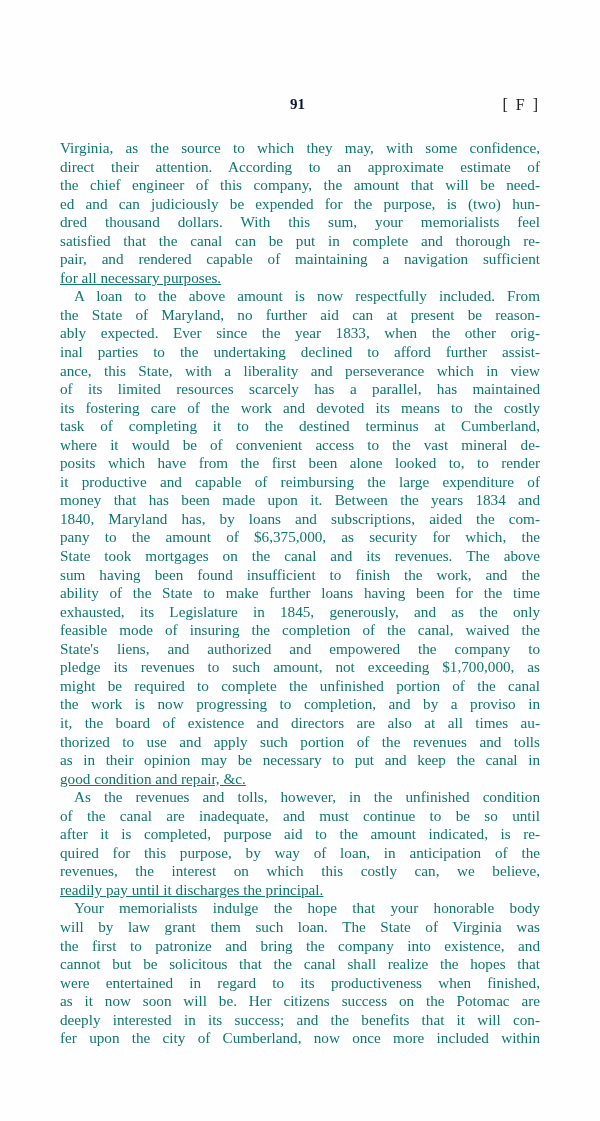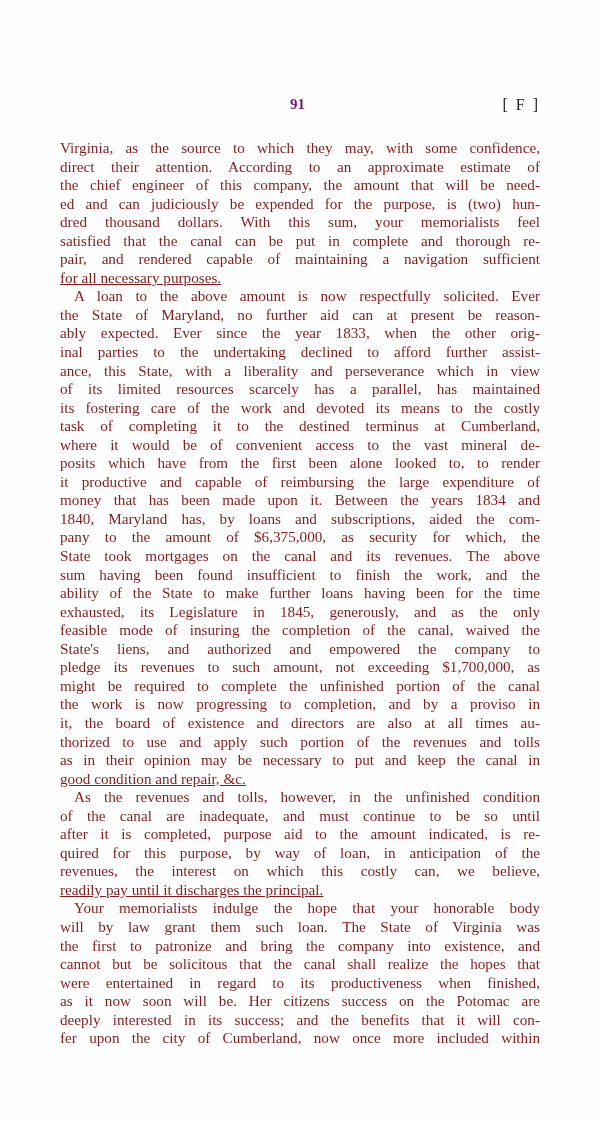--- a/index.html
+++ b/index.html
@@ -1,21 +1,21 @@
 <!DOCTYPE html>
 <html><head>
 <meta charset="utf-8">
 <style>
   html, body { margin: 0; padding: 0; background: #ffffff; }
   body { width: 600px; height: 1121px; position: relative; overflow: hidden; }
   .page { position: absolute; left: 0; top: 0; width: 600px; height: 1121px; background: #fefefe; }
   .header { position: absolute; top: 96px; left: 60px; width: 480px; height: 22px; }
-  .page-number { position: absolute; left: 230px; top: 0; font-family: "Liberation Serif", serif; font-weight: bold; font-size: 15px; color: #701a75; }
+  .page-number { position: absolute; left: 230px; top: 0; font-family: "Liberation Serif", serif; font-weight: bold; font-size: 15px; color: #0f172a; }
   .signature { position: absolute; right: 0; top: 0; font-family: "Liberation Serif", serif; font-size: 16px; color: #222; letter-spacing: 2px; }
-  .body-text { position: absolute; top: 139px; left: 60px; width: 480px; font-family: "Liberation Serif", serif; font-size: 15.2px; line-height: 18.55px; color: #7f1d1d; }
+  .body-text { position: absolute; top: 139px; left: 60px; width: 480px; font-family: "Liberation Serif", serif; font-size: 15.2px; line-height: 18.55px; color: #0f766e; }
   .line { display: block; text-align: justify; text-align-last: justify; white-space: nowrap; height: 18.55px; overflow: visible; }
   .line.last { text-align-last: left; text-decoration: underline; }
   .line.indent { padding-left: 14px; }
 </style>
 </head>
 <body>
 
 <div class="page">
   <div class="header">
     <span class="page-number">91</span>
@@ -26,21 +26,21 @@
         <span class="line">Virginia, as the source to which they may, with some confidence,</span>
         <span class="line">direct their attention.  According to an approximate estimate of</span>
         <span class="line">the chief engineer of this company, the amount that will be need-</span>
         <span class="line">ed and can judiciously be expended for the purpose, is (two) hun-</span>
         <span class="line">dred thousand dollars.  With this sum, your memorialists feel</span>
         <span class="line">satisfied that the canal can be put in complete and thorough re-</span>
         <span class="line">pair, and rendered capable of maintaining a navigation sufficient</span>
         <span class="line last">for all necessary purposes.</span>
       </div>
       <div>
-        <span class="line indent">A loan to the above amount is now respectfully solicited.  Ever</span>
+        <span class="line indent">A loan to the above amount is now respectfully included.  From</span>
         <span class="line">the State of Maryland, no further aid can at present be reason-</span>
         <span class="line">ably expected.  Ever since the year 1833, when the other orig-</span>
         <span class="line">inal parties to the undertaking declined to afford further assist-</span>
         <span class="line">ance, this State, with a liberality and perseverance which in view</span>
         <span class="line">of its limited resources scarcely has a parallel, has maintained</span>
         <span class="line">its fostering care of the work and devoted its means to the costly</span>
         <span class="line">task of completing it to the destined terminus at Cumberland,</span>
         <span class="line">where it would be of convenient access to the vast mineral de-</span>
         <span class="line">posits which have from the first been alone looked to, to render</span>
         <span class="line">it productive and capable of reimbursing the large expenditure of</span>

